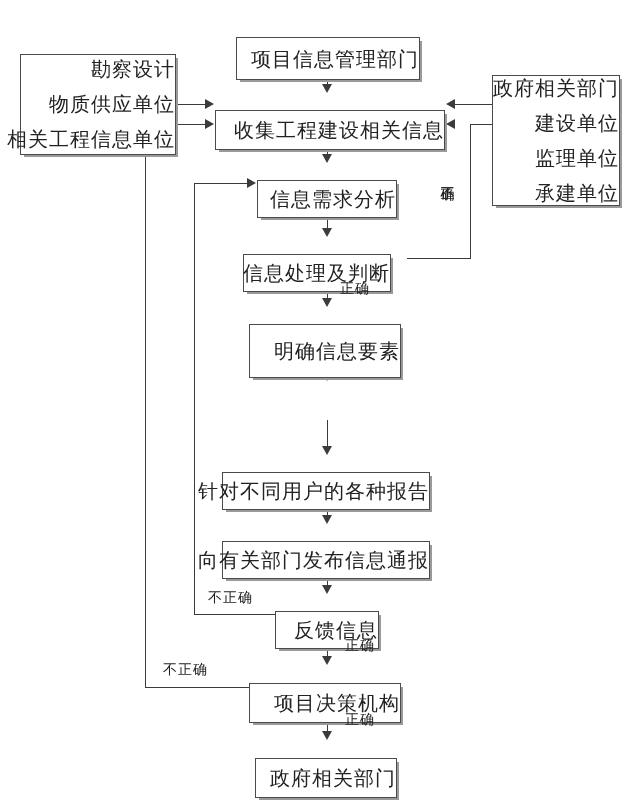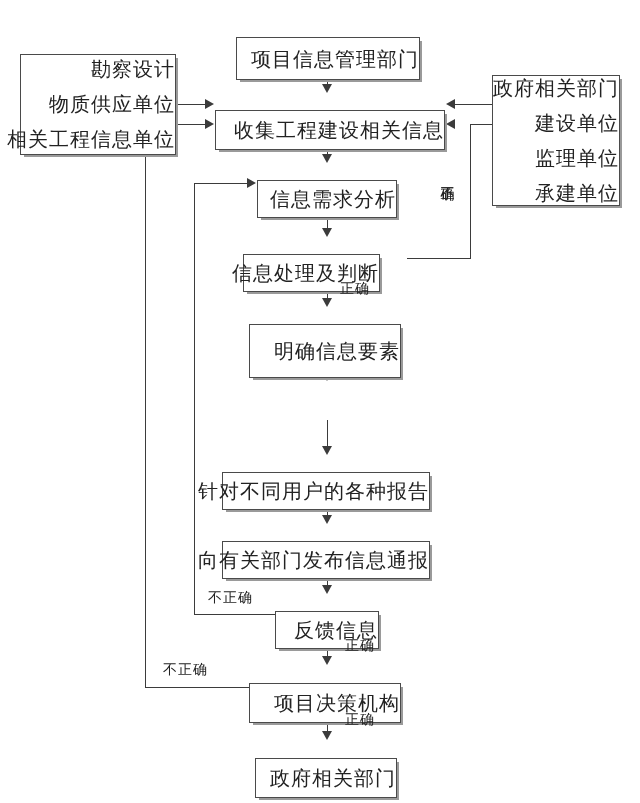--- a/index.html
+++ b/index.html
@@ -116,21 +116,21 @@
   </div>
 
   <div class="node" style="left:215px; top:94px; width:230px; height:40px;">
     <span class="line">收集工程建设相关信息</span>
   </div>
 
   <div class="node" style="left:257px; top:164px; width:140px; height:38px;">
     <span class="line">信息需求分析</span>
   </div>
 
-  <div class="node" style="left:243px; top:238px; width:137px; height:38px;">
+  <div class="node" style="left:243px; top:238px; width:148px; height:38px;">
     <span class="line">信息处理及判断</span>
   </div>
 
   <div class="node" style="left:249px; top:308px; width:152px; height:54px;">
     <span class="line">明确信息要素</span>
   </div>
 
 
   <div class="node" style="left:222px; top:456px; width:208px; height:38px;">
     <span class="line">针对不同用户的各种报告</span>

